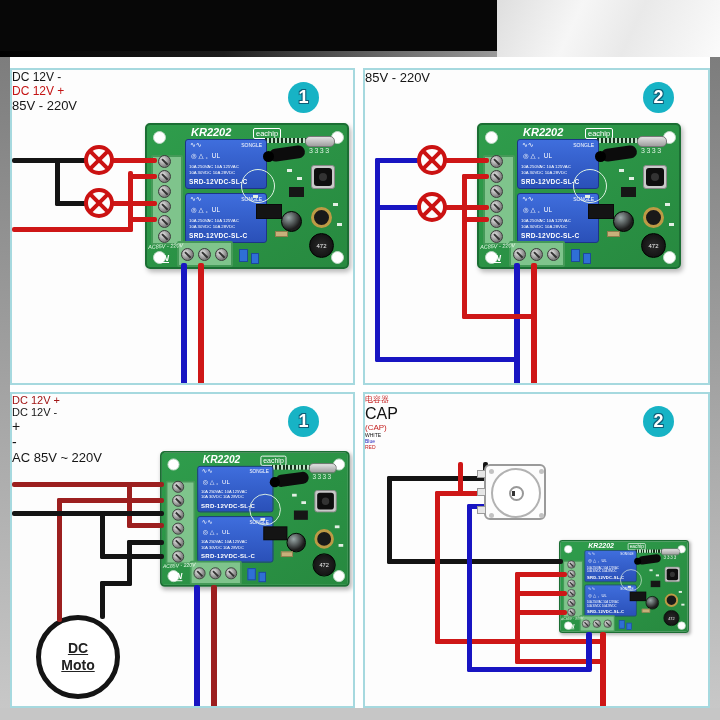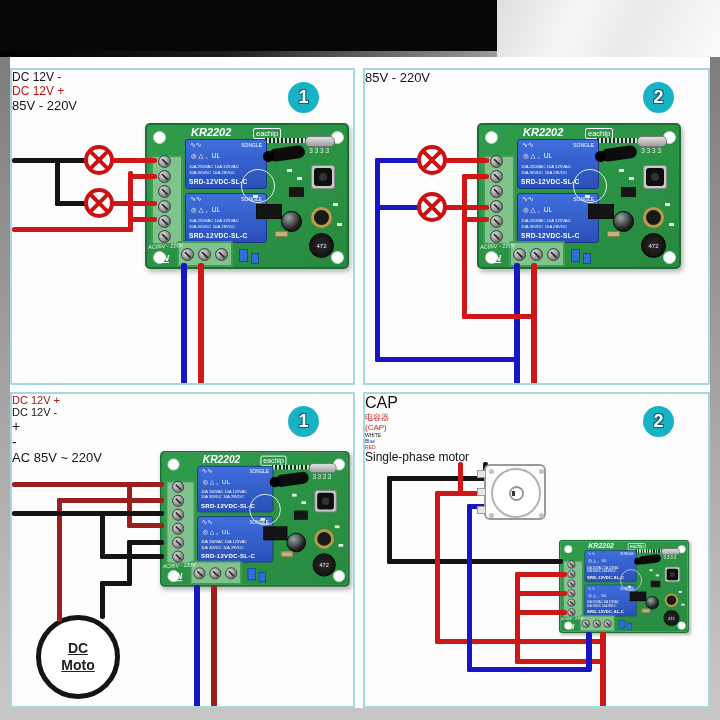--- a/index.html
+++ b/index.html
@@ -478,22 +478,21 @@
           <div style="left: 53px; top: 3px; width: 5px; height: 5px; border-radius: 50%; background: rgb(194, 194, 194);"></div>
           <div style="left: 3px; top: 47px; width: 5px; height: 5px; border-radius: 50%; background: rgb(194, 194, 194);"></div>
           <div style="left: 53px; top: 47px; width: 5px; height: 5px; border-radius: 50%; background: rgb(194, 194, 194);"></div>
           <div style="left: 5px; top: 2px; width: 50px; height: 50px; border-radius: 50%; border: 2px solid rgb(178, 178, 178); background: rgb(255, 255, 255);"></div>
           <div style="left: 23px; top: 20px; width: 15px; height: 15px; border-radius: 50%; border: 2px solid rgb(153, 153, 153);"></div>
           <div style="left: 26px; top: 25px; width: 3px; height: 5px; background: rgb(51, 51, 51);"></div>
           <div style="left: -9px; top: 4px; width: 9px; height: 8px; background: rgb(230, 230, 230); border: 1px solid rgb(154, 154, 154);"></div>
           <div style="left: -9px; top: 22px; width: 9px; height: 8px; background: rgb(230, 230, 230); border: 1px solid rgb(154, 154, 154);"></div>
           <div style="left: -9px; top: 40px; width: 9px; height: 8px; background: rgb(230, 230, 230); border: 1px solid rgb(154, 154, 154);"></div>
         </div>
+        <div style="left: 97px; top: 45px; font-size: 8px; color: rgb(196, 32, 32);">电容器</div>
         <div style="left: 58px; top: 47px; font-size: 16px; color: rgb(17, 17, 17);">CAP</div>
-        <div style="left: 97px; top: 45px; font-size: 8px; color: rgb(196, 32, 32);">电容器</div>
         <div style="left: 96px; top: 55px; font-size: 8px; color: rgb(196, 32, 32);">(CAP)</div>
         <div style="left: 94px; top: 88px; font-size: 5px; color: rgb(17, 17, 17);">WHITE</div>
         <div style="left: 100px; top: 99px; font-size: 5px; color: rgb(34, 34, 187);">Blue</div>
         <div style="left: 100px; top: 117px; font-size: 5px; color: rgb(196, 32, 32);">RED</div>
-        <div style="left: 105px; top: 130px; font-size: 12px; color: rgb(17, 17, 17);">Single-phase motor</div>
       </div>
   </section>
 </div>
 
 </body></html>

